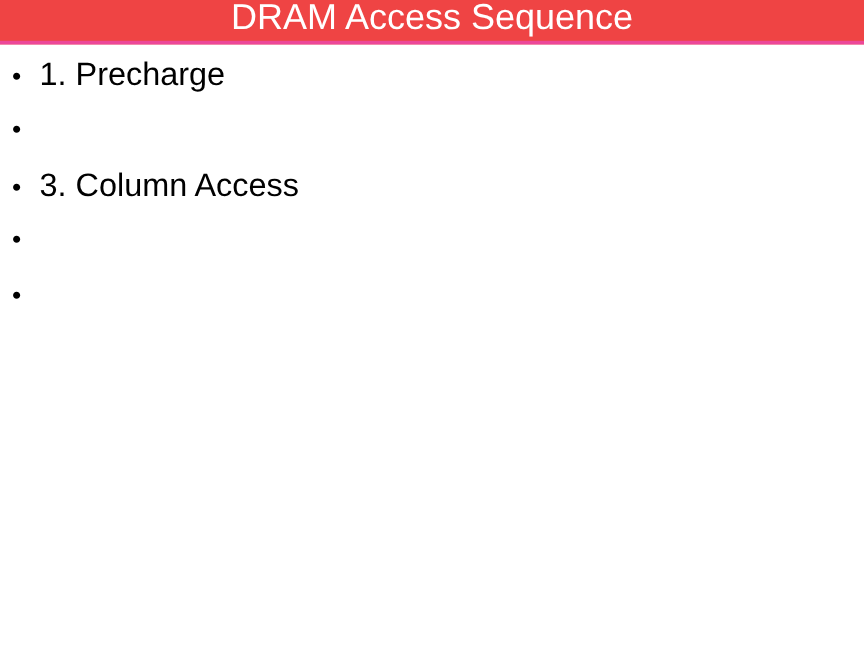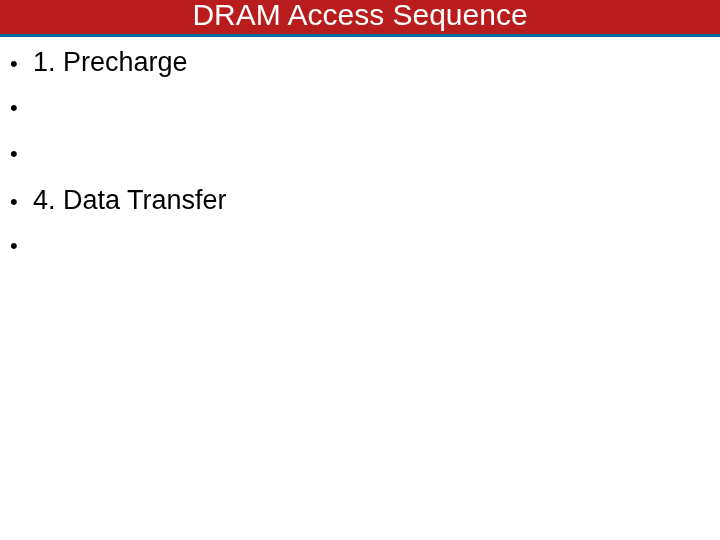--- a/index.html
+++ b/index.html
@@ -23,22 +23,22 @@
     box-sizing: border-box;
   }
 
   
   .title-bar {
     position: absolute;
     left: 0;
     top: 0;
     width: 720px;
     height: 37px;
-    background: #b91c1c;
-    border-bottom: 3px solid #0369a1;
+    background: #ef4444;
+    border-bottom: 3px solid #ec4899;
     box-sizing: border-box;
     overflow: visible;
   }
 
   .title-text {
     position: absolute;
     left: 0;
     top: -2px;
     width: 720px;
     text-align: center;
@@ -106,25 +106,25 @@
       <span class="bullet-mark">•</span>
       <span class="bullet-text">1. Precharge</span>
     </li>
 
     <li class="bullet-row">
       <span class="bullet-mark">•</span>
     </li>
 
     <li class="bullet-row">
       <span class="bullet-mark">•</span>
+      <span class="bullet-text">3. Column Access</span>
     </li>
 
     <li class="bullet-row">
       <span class="bullet-mark">•</span>
-      <span class="bullet-text">4. Data Transfer</span>
     </li>
 
     <li class="bullet-row">
       <span class="bullet-mark">•</span>
     </li>
 
   </ul>
 
 </div>
 

